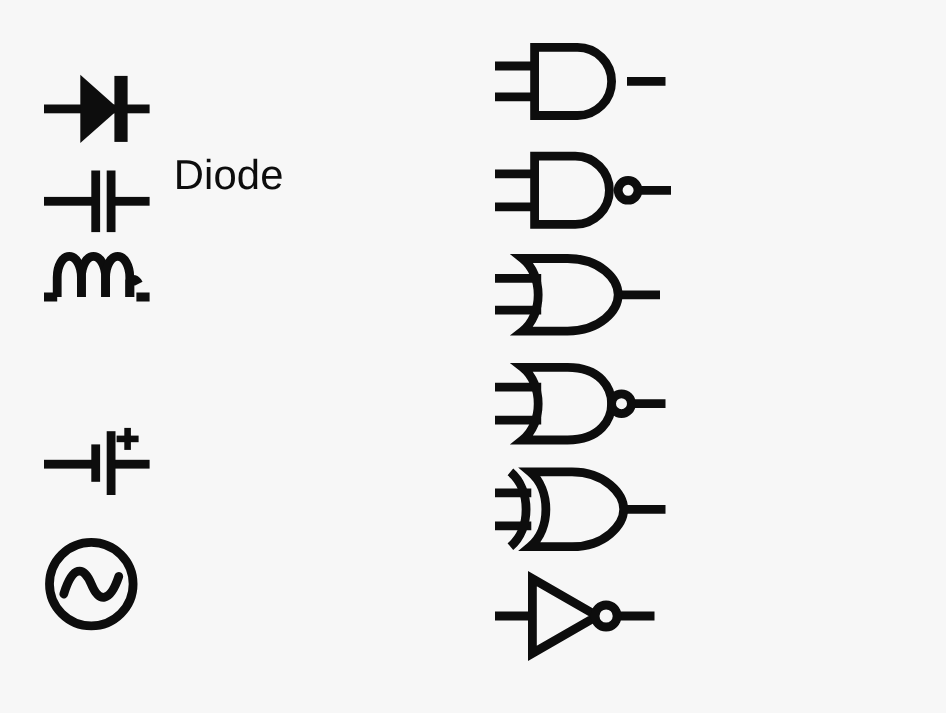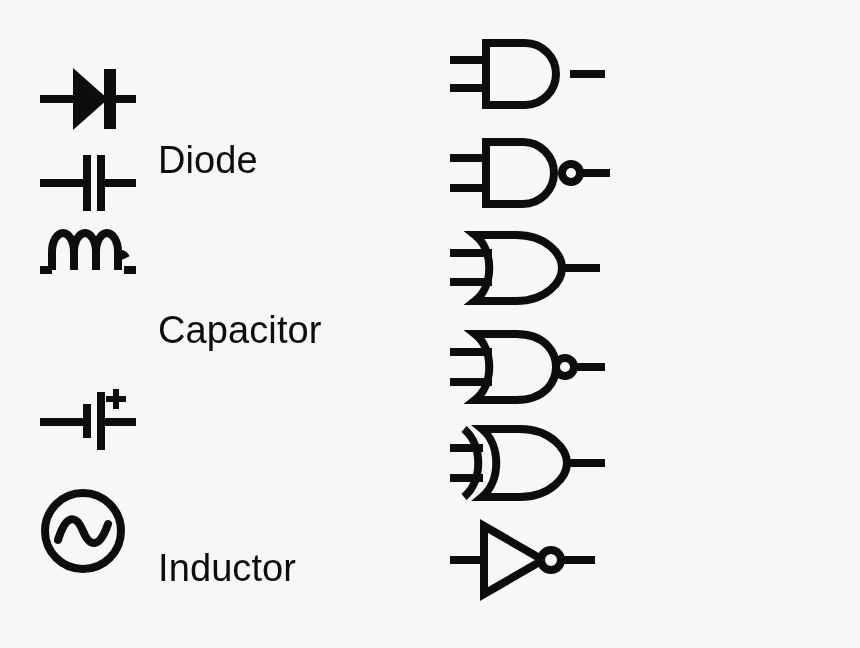--- a/index.html
+++ b/index.html
@@ -73,35 +73,33 @@
 
     <div class="row" style="top:145px;height:80px">
       <svg class="sym" width="160" height="80" viewBox="0 0 160 80">
         <g fill="#0d0d0d" stroke="none">
           <rect x="40" y="34" width="47" height="8"></rect>
           <rect x="101" y="34" width="35" height="8"></rect>
           <rect x="83" y="10" width="8" height="56"></rect>
           <rect x="97" y="10" width="8" height="56"></rect>
         </g>
       </svg>
-      <span class="lbl lbl-left" style="top:161px">Capacitor</span>
     </div>
 
     <div class="row" style="top:228px;height:80px">
       <svg class="sym" width="160" height="80" viewBox="0 0 160 80">
         <g fill="none" stroke="#0d0d0d" stroke-width="8" stroke-linecap="butt">
           <path d="M40 42 L52 42"></path>
           <path d="M124 42 L136 42"></path>
           <path d="M52 42 L52 24 A11 19 0 0 1 74 24 L74 42"></path>
           <path d="M74 42 L74 24 A11 19 0 0 1 96 24 L96 42"></path>
           <path d="M96 42 L96 24 A11 19 0 0 1 118 24 L118 42"></path>
           <path d="M118 42 L118 28 A7 16 0 0 1 126 30"></path>
         </g>
       </svg>
-      <span class="lbl lbl-left" style="top:316px">Inductor</span>
     </div>
 
 
     <div class="row" style="top:380px;height:110px">
       <svg class="sym" width="160" height="110" viewBox="0 0 160 110">
         <g fill="#0d0d0d" stroke="none">
           <rect x="40" y="38" width="47" height="8"></rect>
           <rect x="101" y="38" width="35" height="8"></rect>
           <rect x="83" y="24" width="8" height="34"></rect>
           <rect x="97" y="12" width="8" height="58"></rect>

